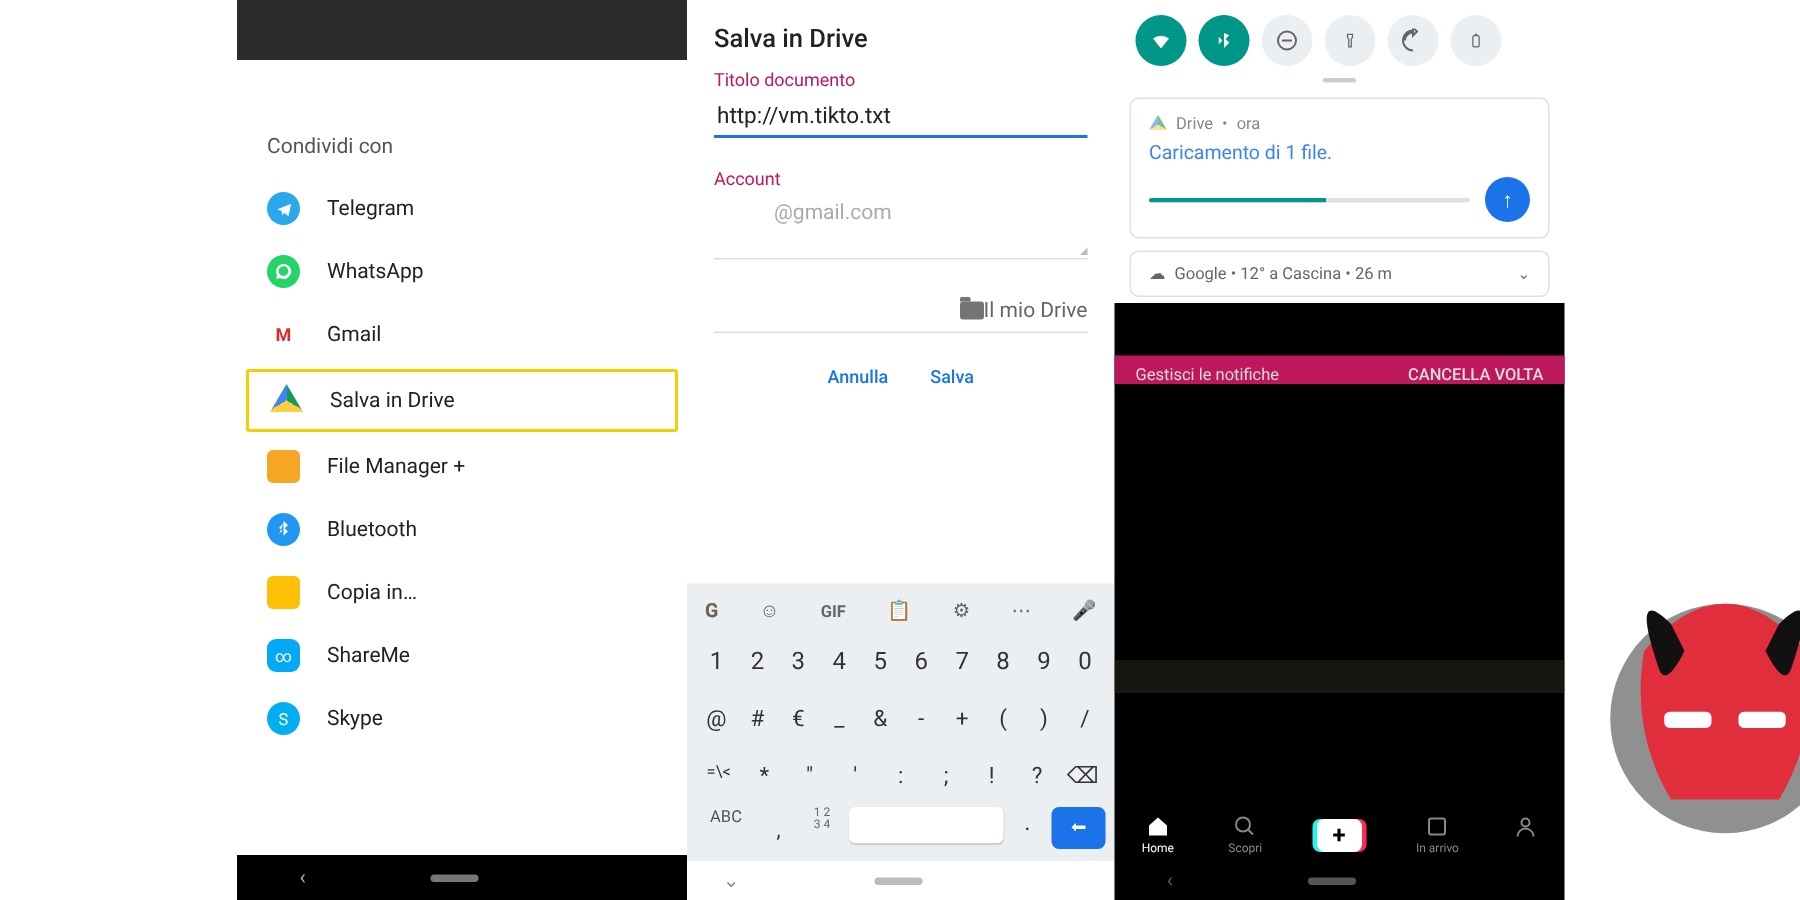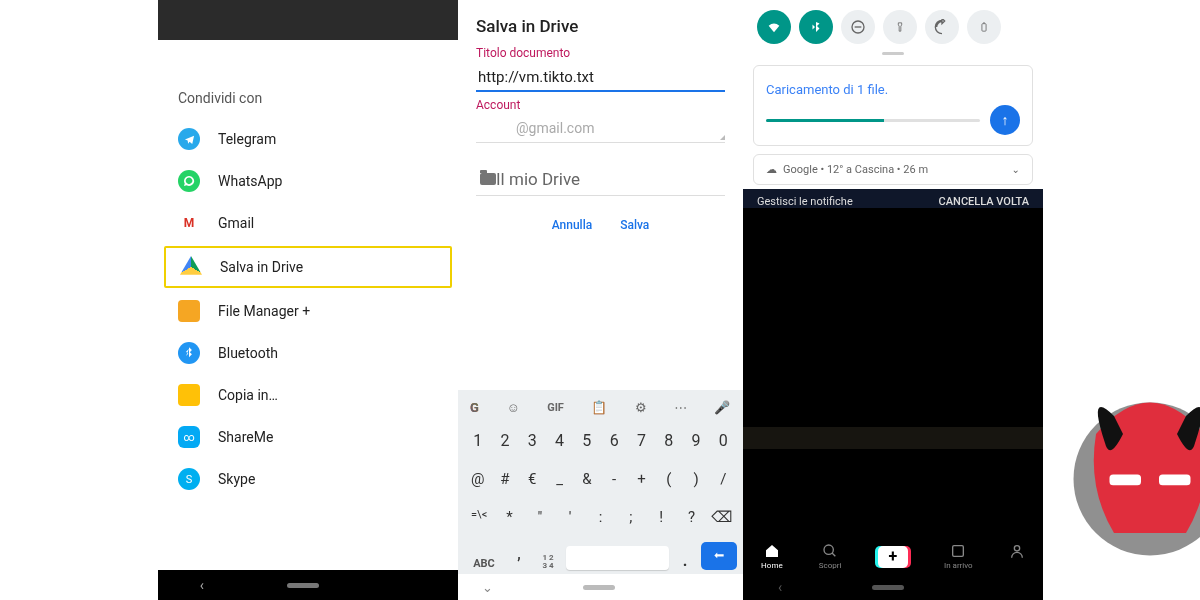--- a/index.html
+++ b/index.html
@@ -28,36 +28,36 @@
   .p1-actions { display: flex; justify-content: flex-end; gap: 22px; padding: 14px 22px; font-size: 12px; color: #bbb; font-weight: 500; }
   .navbar { height: 30px; background: #000; display: flex; align-items: center; justify-content: space-around; color: #aaa; }
   .nav-back { font-size: 14px; }
   .nav-pill { width: 32px; height: 5px; background: #777; border-radius: 3px; }
 
   
   .p2-head { padding: 16px 18px 4px; font-size: 17px; font-weight: 500; color: #222; }
   .p2-field { padding: 6px 18px 0; }
   .p2-label { font-size: 12px; color: #be185d; margin-bottom: 4px; }
   .p2-input { width: 100%; border: none; border-bottom: 2px solid #1a73e8; font-size: 15px; padding: 4px 2px; color: #222; outline: none; }
-  .p2-static { font-size: 14px; color: #aaa; padding: 4px 0 6px; border-bottom: 1px solid #ddd; position: relative; }
+  .p2-static { font-size: 14px; color: #aaa; padding: 4px 0 22px; border-bottom: 1px solid #ddd; position: relative; }
   .p2-static .tri { position: absolute; right: 0; bottom: 2px; width: 0; height: 0; border-left: 5px solid transparent; border-bottom: 5px solid #bbb; }
-  .p2-folder { display: flex; align-items: center; gap: 0; font-size: 17px; color: #666; padding: 6px 0 6px 4px; border-bottom: 1px solid #ddd; position: relative; }
+  .p2-folder { display: flex; align-items: center; gap: 0; font-size: 14px; color: #666; padding: 6px 0 6px 4px; border-bottom: 1px solid #ddd; position: relative; justify-content: flex-end; }
   .folder-icon { width: 16px; height: 12px; background: #757575; border-radius: 2px; position: relative; }
   .folder-icon::before { content: ""; position: absolute; top: -3px; left: 0; width: 7px; height: 3px; background: #757575; border-radius: 1px 1px 0 0; }
   .p2-btns { display: flex; justify-content: center; gap: 28px; padding: 22px 22px 14px; font-size: 12px; font-weight: 500; }
   .btn-cancel { color: #1a73e8; }
   .btn-save { color: #1a73e8; }
   .keyboard { background: #eceff1; padding: 4px 4px 2px; margin-top: auto; }
   .kb-top { display: flex; align-items: center; justify-content: space-between; padding: 6px 8px; }
   .kb-top span { font-size: 13px; color: #666; }
   .kb-g { font-weight: bold; background: linear-gradient(45deg,#4285f4,#ea4335,#fbbc05,#34a853); -webkit-background-clip: text; color: transparent; font-size: 15px; }
   .kb-row { display: flex; justify-content: space-between; padding: 2px 2px; }
   .key { flex: 1; text-align: center; padding: 8px 0; font-size: 16px; color: #333; }
   .kb-row2 .key { font-size: 15px; }
-  .kb-bottom { display: flex; align-items: flex-end; gap: 4px; padding: 2px 2px; font-weight: bold; }
+  .kb-bottom { display: flex; align-items: flex-start; gap: 4px; padding: 2px 2px; }
   .kb-bottom .abc { width: 40px; font-size: 11px; text-align: center; color: #555; }
   .kb-bottom .sup { font-size: 8px; line-height: 8px; color: #666; text-align: center; width: 28px; }
   .kb-bottom .space { flex: 1; height: 24px; background: #fff; border-radius: 4px; box-shadow: 0 1px 1px rgba(0,0,0,0.15); }
   .kb-bottom .dot { width: 24px; text-align: center; font-size: 16px; color: #333; }
   .kb-bottom .enter { width: 36px; height: 28px; background: #1a73e8; border-radius: 5px; display: flex; align-items: center; justify-content: center; color: #fff; }
   .navbar2 { height: 26px; display: flex; align-items: center; justify-content: center; gap: 90px; color: #aaa; }
   .nav-down { font-size: 13px; color: #888; }
   .nav-pill2 { width: 32px; height: 5px; background: #bbb; border-radius: 3px; }
 
   
@@ -68,21 +68,21 @@
   .handle { width: 22px; height: 3px; background: #ccc; border-radius: 2px; }
   .card { margin: 4px 10px; border: 1px solid #e0e0e0; border-radius: 6px; padding: 10px 12px; background: #fff; }
   .card-head { font-size: 11px; color: #888; display: flex; align-items: center; gap: 6px; }
   .drive-mini { width: 12px; height: 12px; background: conic-gradient(#0f9d58 0 120deg,#ffcd40 120deg 240deg,#4285f4 240deg 360deg); clip-path: polygon(50% 0,100% 85%,0 85%); opacity: .6; }
   .card-title { font-size: 13px; color: #3b82f6; margin-top: 6px; }
   .card-body { display: flex; align-items: center; gap: 10px; margin-top: 8px; }
   .progress { flex: 1; height: 3px; background: #e0e0e0; border-radius: 2px; overflow: hidden; }
   .progress-fill { width: 55%; height: 100%; background: #009688; }
   .fab { width: 30px; height: 30px; border-radius: 50%; background: #1a73e8; color: #fff; display: flex; align-items: center; justify-content: center; font-size: 14px; }
   .card2 { margin: 4px 10px; border: 1px solid #e0e0e0; border-radius: 6px; padding: 8px 12px; background: #fff; font-size: 11px; color: #666; display: flex; align-items: center; gap: 6px; }
-  .notif-actions { display: flex; justify-content: space-between; padding: 6px 14px 0; font-size: 11px; color: #ddd; background: #0f172a; }
+  .notif-actions { display: flex; justify-content: space-between; padding: 6px 14px 0; font-size: 11px; color: #ddd; background: #be185d; margin-top: 35px; }
   .tiktok-bg { flex: 1; background: #000; position: relative; }
   .tiktok-bar { position: absolute; bottom: 30px; left: 0; right: 0; display: flex; justify-content: space-around; align-items: center; color: #888; font-size: 8px; }
   .tiktok-tab { display: flex; flex-direction: column; align-items: center; gap: 2px; }
   .tiktok-plus { width: 30px; height: 22px; background: #fff; border-radius: 5px; display: flex; align-items: center; justify-content: center; color: #000; font-size: 16px; font-weight: bold; box-shadow: -3px 0 0 #25f4ee, 3px 0 0 #fe2c55; }
   .navbar3 { position: absolute; bottom: 0; left: 0; right: 0; height: 26px; display: flex; align-items: center; justify-content: center; gap: 90px; color: #555; }
   .logo-overlay { position: absolute; right: -40px; bottom: 40px; width: 180px; height: 180px; pointer-events: none; }
   .helmet { position: absolute; inset: 0; }
   .bgslab { position: absolute; top: 238px; left: 0; right: 0; height: 22px; background: #3a3528; opacity: .4; }
 </style>
 </head>
@@ -151,21 +151,21 @@
 </div>
 
 <div class="phone phone2">
   <div class="p2-head">Salva in Drive</div>
 
   <div class="p2-field">
     <div class="p2-label">Titolo documento</div>
     <input class="p2-input" value="http://vm.tikto.txt" style="">
   </div>
 
-  <div class="p2-field" style="">
+  <div class="p2-field" style="margin-top:14px">
     <div class="p2-label">Account</div>
     <div class="p2-static">
       <span style="padding-left:40px">@gmail.com</span>
       <span class="tri"></span>
     </div>
   </div>
 
   <div class="p2-field" style="margin-top:14px">
     <div class="p2-folder">
       <span class="folder-icon"></span>
@@ -277,20 +277,26 @@
           <rect x="7" y="4" width="10" height="18" rx="2"></rect>
           <path d="M10 2h4"></path>
         </svg>
     </span>
   </div>
   <div class="handle-row">
       <span class="handle"></span>
     </div>
 
   <div class="card">
+    <div class="card-head">
+      <span class="drive-mini"></span>
+      <span>Drive</span>
+      <span>•</span>
+      <span>ora</span>
+    </div>
     <div class="card-title">Caricamento di 1 file.</div>
     <div class="card-body">
       <div class="progress">
           <div class="progress-fill"></div>
         </div>
       <span class="fab">↑</span>
     </div>
   </div>
 
   <div class="card2">

